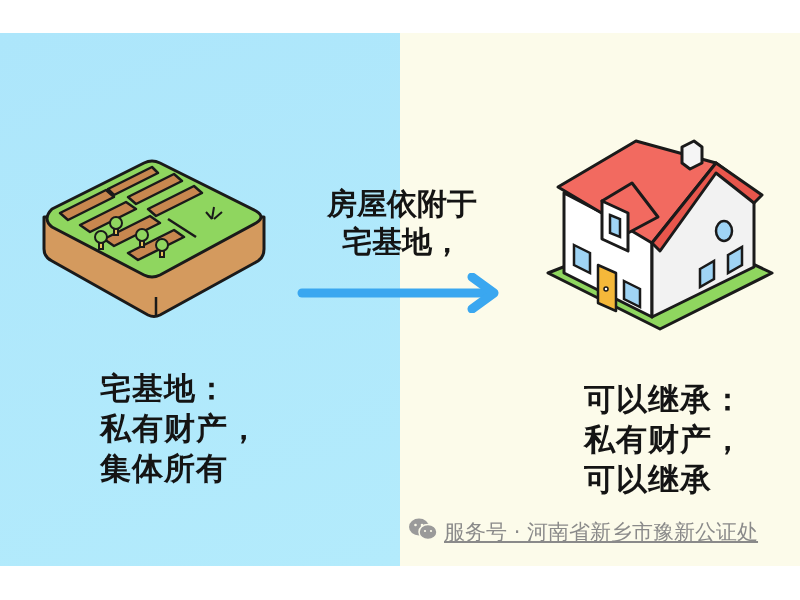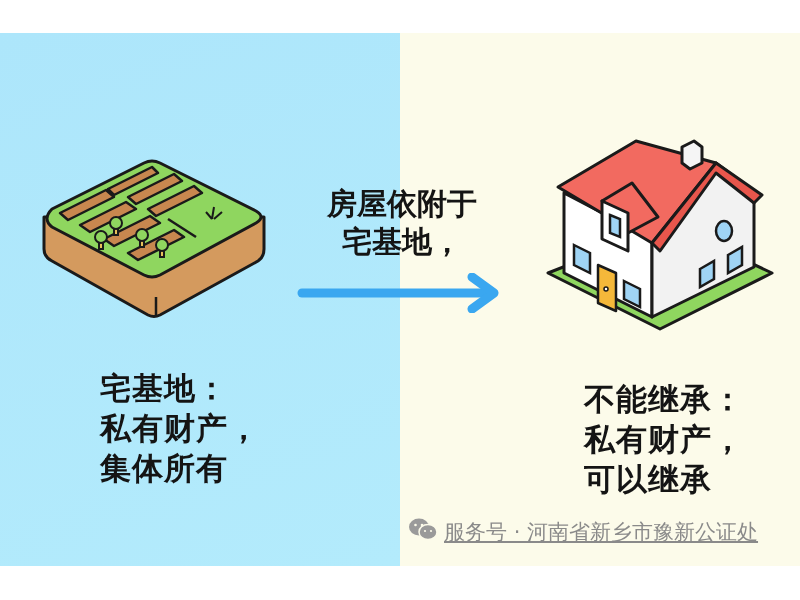--- a/index.html
+++ b/index.html
@@ -95,21 +95,21 @@
     </svg>
   </div>
 
   <div class="txt" style="left:76px;top:335px;margin-left:24px;">
     <div>宅基地：</div>
     <div>私有财产，</div>
     <div>集体所有</div>
   </div>
 
   <div class="txt" style="left:584px;top:346px;">
-    <div>不能继承：</div>
+    <div>可以继承：</div>
     <div>私有财产，</div>
     <div>可以继承</div>
   </div>
 
   <div class="footer">
     <span>
       <svg width="30" height="24" viewBox="0 0 30 24">
         <ellipse cx="11" cy="10" rx="10" ry="8.5" fill="#9a9a9a"></ellipse>
         <ellipse cx="20" cy="15" rx="9" ry="7.5" fill="#9a9a9a" stroke="#fcfbea" stroke-width="1.5"></ellipse>
         <circle cx="7.5" cy="8" r="1.3" fill="#fcfbea"></circle>

